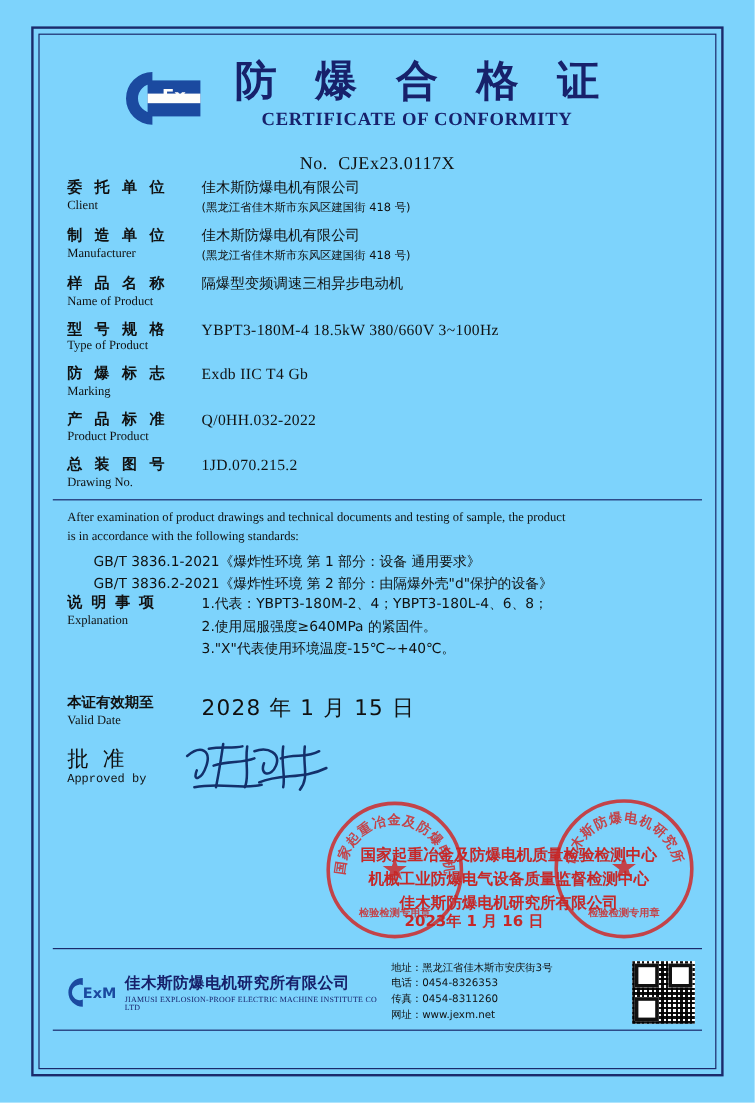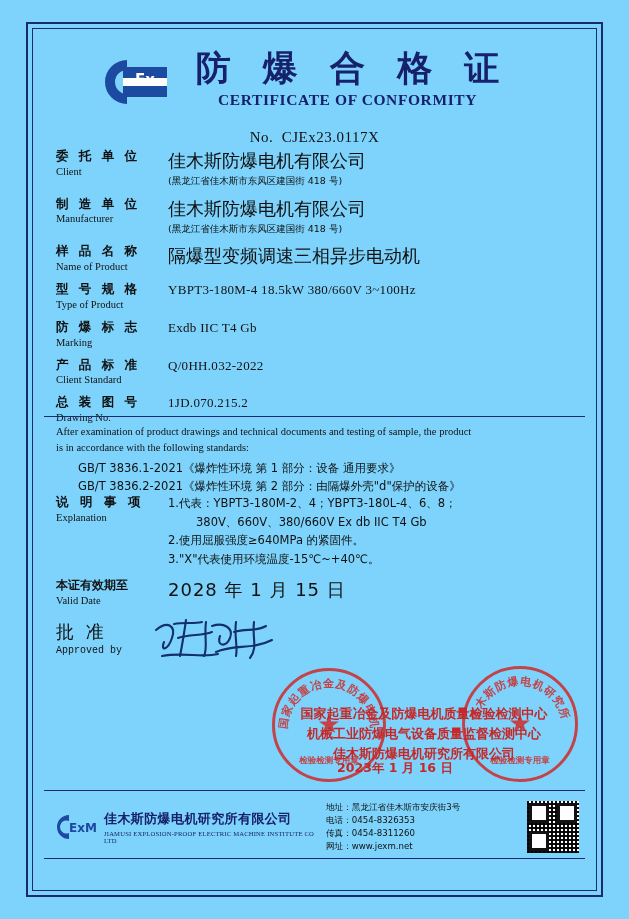--- a/index.html
+++ b/index.html
@@ -114,21 +114,21 @@
     color: #111;
     line-height: 1.25;
     margin-top: 1px;
   }
   .fvalue {
     flex: 1;
     padding-top: 1px;
   }
   .fvalue .main {
     font-family: "DejaVu Sans", sans-serif;
-    font-size: 18px;
+    font-size: 12px;
     color: #111;
     line-height: 1.3;
   }
   .fvalue .sub {
     font-family: "DejaVu Sans", sans-serif;
     font-size: 9.5px;
     color: #111;
     line-height: 1.3;
     margin-top: 3px;
   }
@@ -181,21 +181,21 @@
   
   .explanation {
     position: absolute;
     left: 56px; top: 494px;
     width: 520px;
     display: flex;
     align-items: flex-start;
   }
   .exp-label { width: 112px; flex: none; }
   .exp-label .cn {
-    font-family: Liberation Mono, monospace;
+    font-family: Liberation Sans, sans-serif;
     font-weight: bold;
     font-size: 12.5px;
     letter-spacing: 2px;
     color: #111;
   }
   .exp-label .en {
     font-family: "Liberation Serif", serif;
     font-size: 10.5px;
     color: #111;
     margin-top: 1px;
@@ -502,21 +502,21 @@
         <div class="en">Marking</div>
       </div>
       <div class="fvalue">
         <div class="mono">Exdb IIC T4 Gb</div>
       </div>
     </div>
 
     <div class="frow">
       <div class="flabel">
         <div class="cn">产 品 标 准</div>
-        <div class="en">Client Standard</div>
+        <div class="en">Product Product</div>
       </div>
       <div class="fvalue">
         <div class="mono">Q/0HH.032-2022</div>
       </div>
     </div>
 
     <div class="frow">
       <div class="flabel">
         <div class="cn">总 装 图 号</div>
         <div class="en">Drawing No.</div>
@@ -539,21 +539,20 @@
     </div>
   </div>
 
   <div class="explanation">
     <div class="exp-label">
       <div class="cn">说 明 事 项</div>
       <div class="en">Explanation</div>
     </div>
     <div class="exp-body">
       <div class="exp-line">1.代表：YBPT3-180M-2、4；YBPT3-180L-4、6、8；</div>
-      <div class="exp-line exp-indent">380V、660V、380/660V        Ex db IIC T4 Gb</div>
       <div class="exp-line">2.使用屈服强度≥640MPa 的紧固件。</div>
       <div class="exp-line">3."X"代表使用环境温度-15℃~+40℃。</div>
     </div>
   </div>
 
   <div class="valid">
     <div class="lab">
       <div class="cn">本证有效期至</div>
       <div class="en">Valid Date</div>
     </div>

